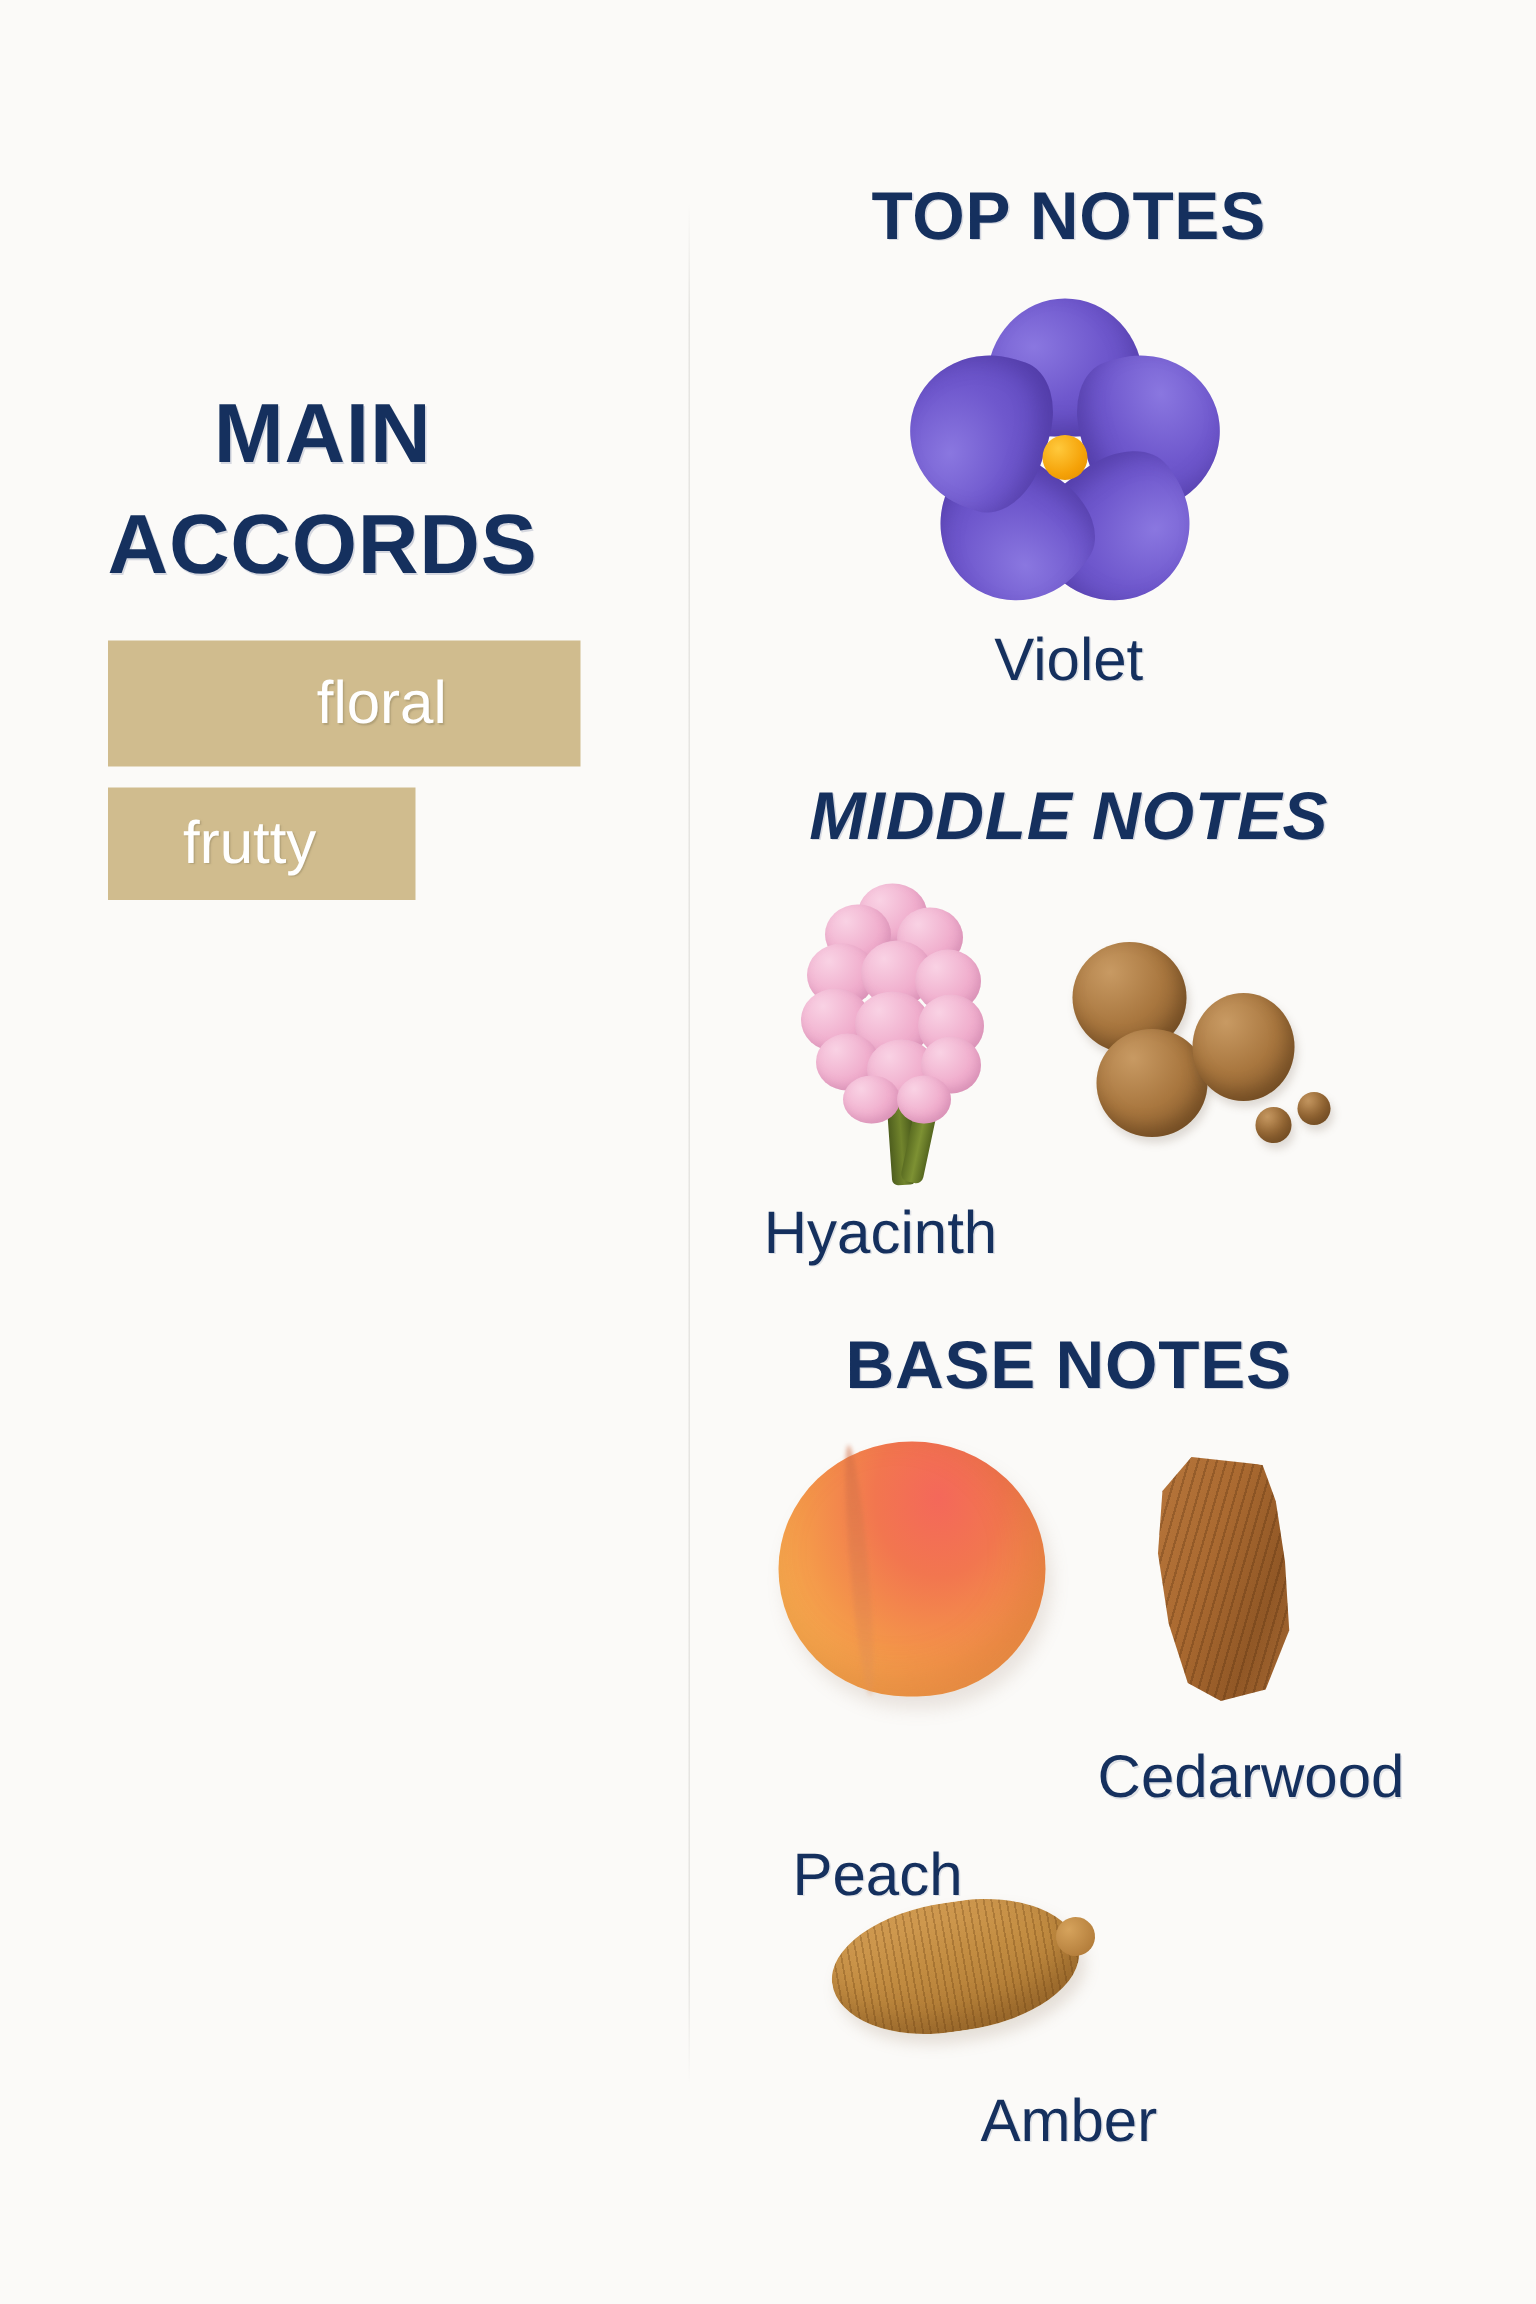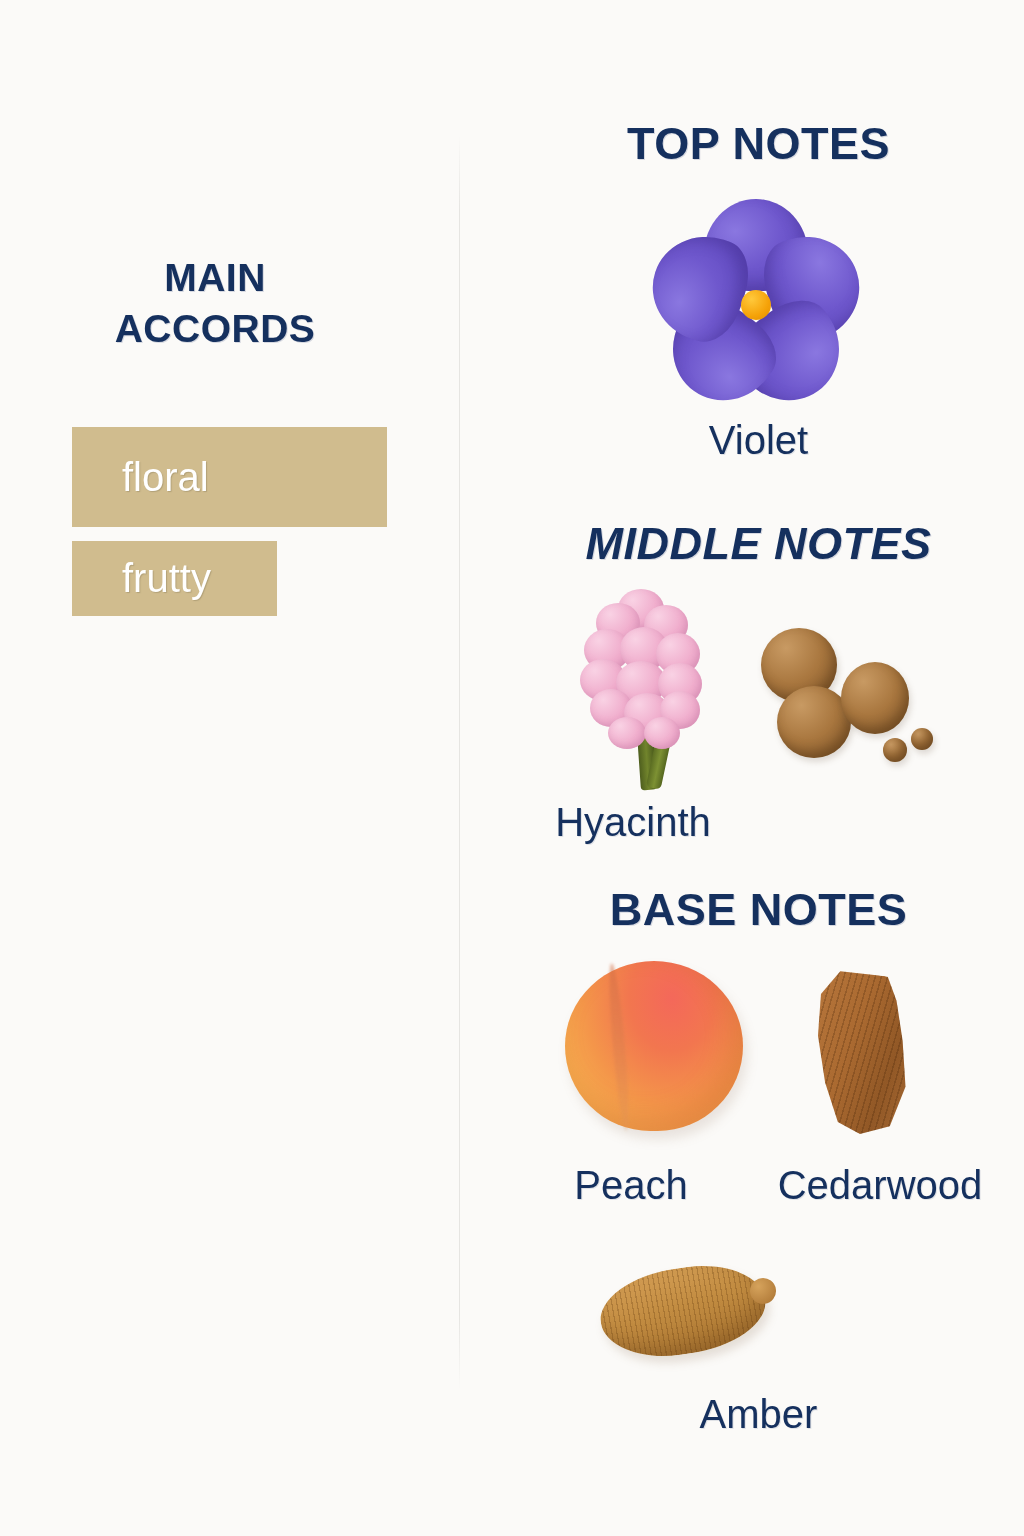--- a/index.html
+++ b/index.html
@@ -17,42 +17,42 @@
     width:1px; height:1255px;
     background:linear-gradient(to bottom, rgba(225,224,222,0) 0%, #e6e5e2 6%, #e6e5e2 94%, rgba(225,224,222,0) 100%);
   }
 
   
   .left-col { position:absolute; left:0; top:0; width:459px; height:1536px; }
 
   .accords-title {
     position:absolute; left:0; top:252px; width:430px;
     text-align:center;
-    font-size:39px; font-weight:bold; line-height:1.32;
+    font-size:56px; font-weight:bold; line-height:1.32;
     color:#15305e; letter-spacing:0.5px;
     text-shadow:1px 1px 0 rgba(120,130,160,0.28);
   }
 
   .bars { position:absolute; left:72px; top:427px; }
   .bar {
     display:flex; align-items:center;
     background:#d0bc8e;
     color:#ffffff;
     font-size:40px; font-weight:400;
     padding-left:50px;
     text-shadow:1px 1px 1px rgba(150,135,100,0.5);
     margin-bottom:14px;
   }
-  .bar-floral { width:315px; height:100px; }
+  .bar-floral { width:315px; height:84px;justify-content:center; }
   .bar-frutty { width:205px; height:75px; }
   .bar-wody   { width:186px; height:104px; }
   .bar-label { white-space:nowrap; }
 
   
-  .right-col { position:absolute; left:459px; top:0; width:519px; height:1536px;margin-left:46px; }
+  .right-col { position:absolute; left:459px; top:0; width:519px; height:1536px; }
 
   .section-head {
     text-align:center;
     font-size:45px; font-weight:bold;
     color:#15305e; letter-spacing:0.5px;
     text-shadow:1px 1px 0 rgba(120,130,160,0.28);
   }
   .head-top    { position:absolute; left:0; top:118px;  width:507px; }
   .head-middle { position:absolute; left:0; top:518px;  width:507px;font-style:italic; }
   .head-base   { position:absolute; left:0; top:884px;  width:507px; }
@@ -130,21 +130,21 @@
     box-shadow:inset -10px -12px 26px rgba(190,80,40,0.30), 4px 8px 12px rgba(150,120,100,0.18);
   }
   .peach-cleft {
     position:absolute; left:56px; top:8px;
     width:12px; height:168px;
     background:linear-gradient(to bottom, rgba(210,110,70,0.55), rgba(225,150,90,0.30));
     border-radius:50%;
     transform:rotate(-5deg);
     filter:blur(1.5px);
   }
-  .label-peach { position:absolute; left:-2px; top:1163px; width:256px; }
+  .label-peach { position:absolute; left:-2px; top:1228px; width:256px; }
 
   
   .cedar-wrap { position:absolute; left:280px; top:965px; width:180px; height:180px; }
   .cedar-chunk {
     position:absolute; left:22px; top:8px;
     width:108px; height:160px;
     background:
       repeating-linear-gradient(96deg, rgba(90,52,18,0.30) 0px, rgba(90,52,18,0.30) 1.5px, rgba(190,130,70,0.08) 1.5px, rgba(190,130,70,0.08) 6px),
       linear-gradient(100deg, #b5743a 0%, #a9682f 40%, #8d5423 75%, #a26530 100%);
     clip-path:polygon(18% 2%, 62% 0%, 74% 14%, 86% 38%, 96% 66%, 88% 92%, 62% 100%, 40% 95%, 22% 72%, 8% 44%, 4% 18%);

